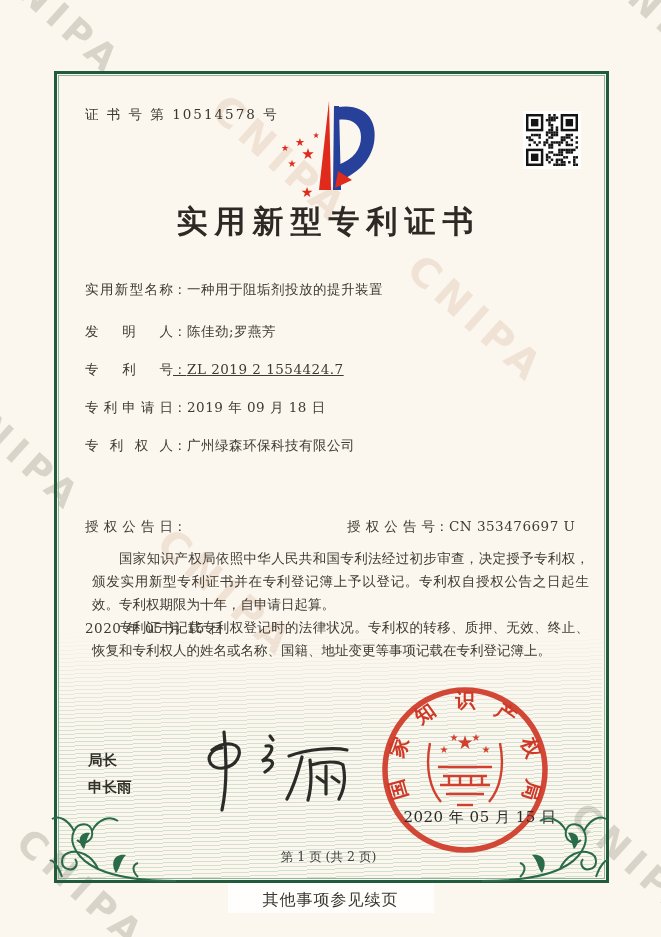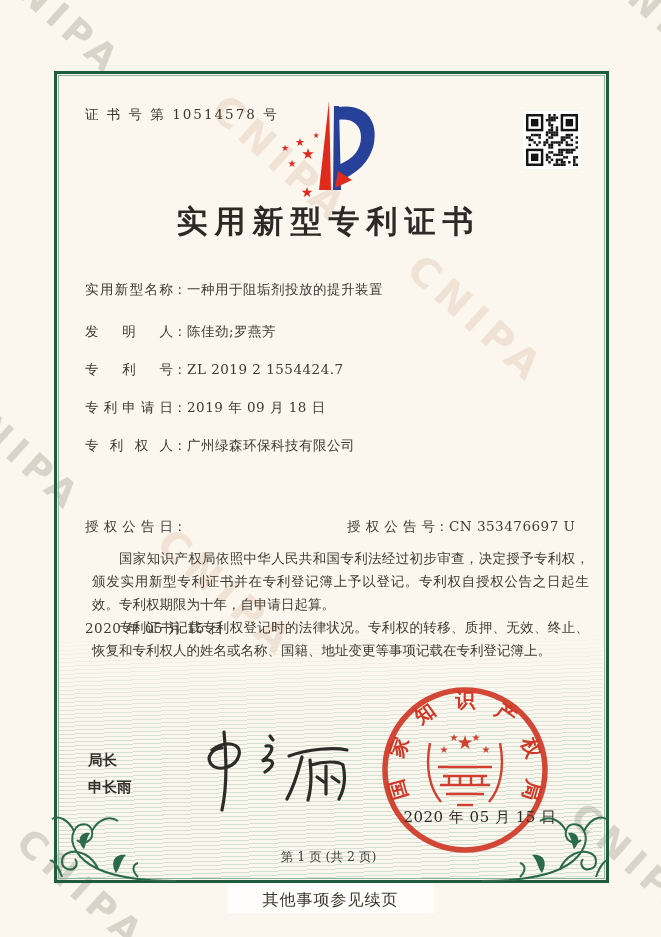--- a/index.html
+++ b/index.html
@@ -244,21 +244,21 @@
   <div class="title">实用新型专利证书</div>
 
   <div class="frow" style="top:279px;align-items:flex-end;">
     <span class="flabel"><span class="jlabel">实用新型名称</span><span>：</span></span>
     <span class="fvalue">一种用于阻垢剂投放的提升装置</span>
   </div>
   <div class="frow" style="top:321px;">
     <span class="flabel"><span class="jlabel">发明人</span><span>：</span></span>
     <span class="fvalue">陈佳劲;罗燕芳</span>
   </div>
-  <div class="frow" style="top:359px;">
+  <div class="frow" style="top:359px;text-decoration:underline;">
     <span class="flabel"><span class="jlabel">专利号</span><span>：</span></span>
     <span class="fvalue">ZL 2019 2 1554424.7</span>
   </div>
   <div class="frow" style="top:397px;">
     <span class="flabel"><span class="jlabel">专利申请日</span><span>：</span></span>
     <span class="fvalue">2019 年 09 月 18 日</span>
   </div>
   <div class="frow" style="top:435px;">
     <span class="flabel"><span class="jlabel">专利权人</span><span>：</span></span>
     <span class="fvalue">广州绿森环保科技有限公司</span>

